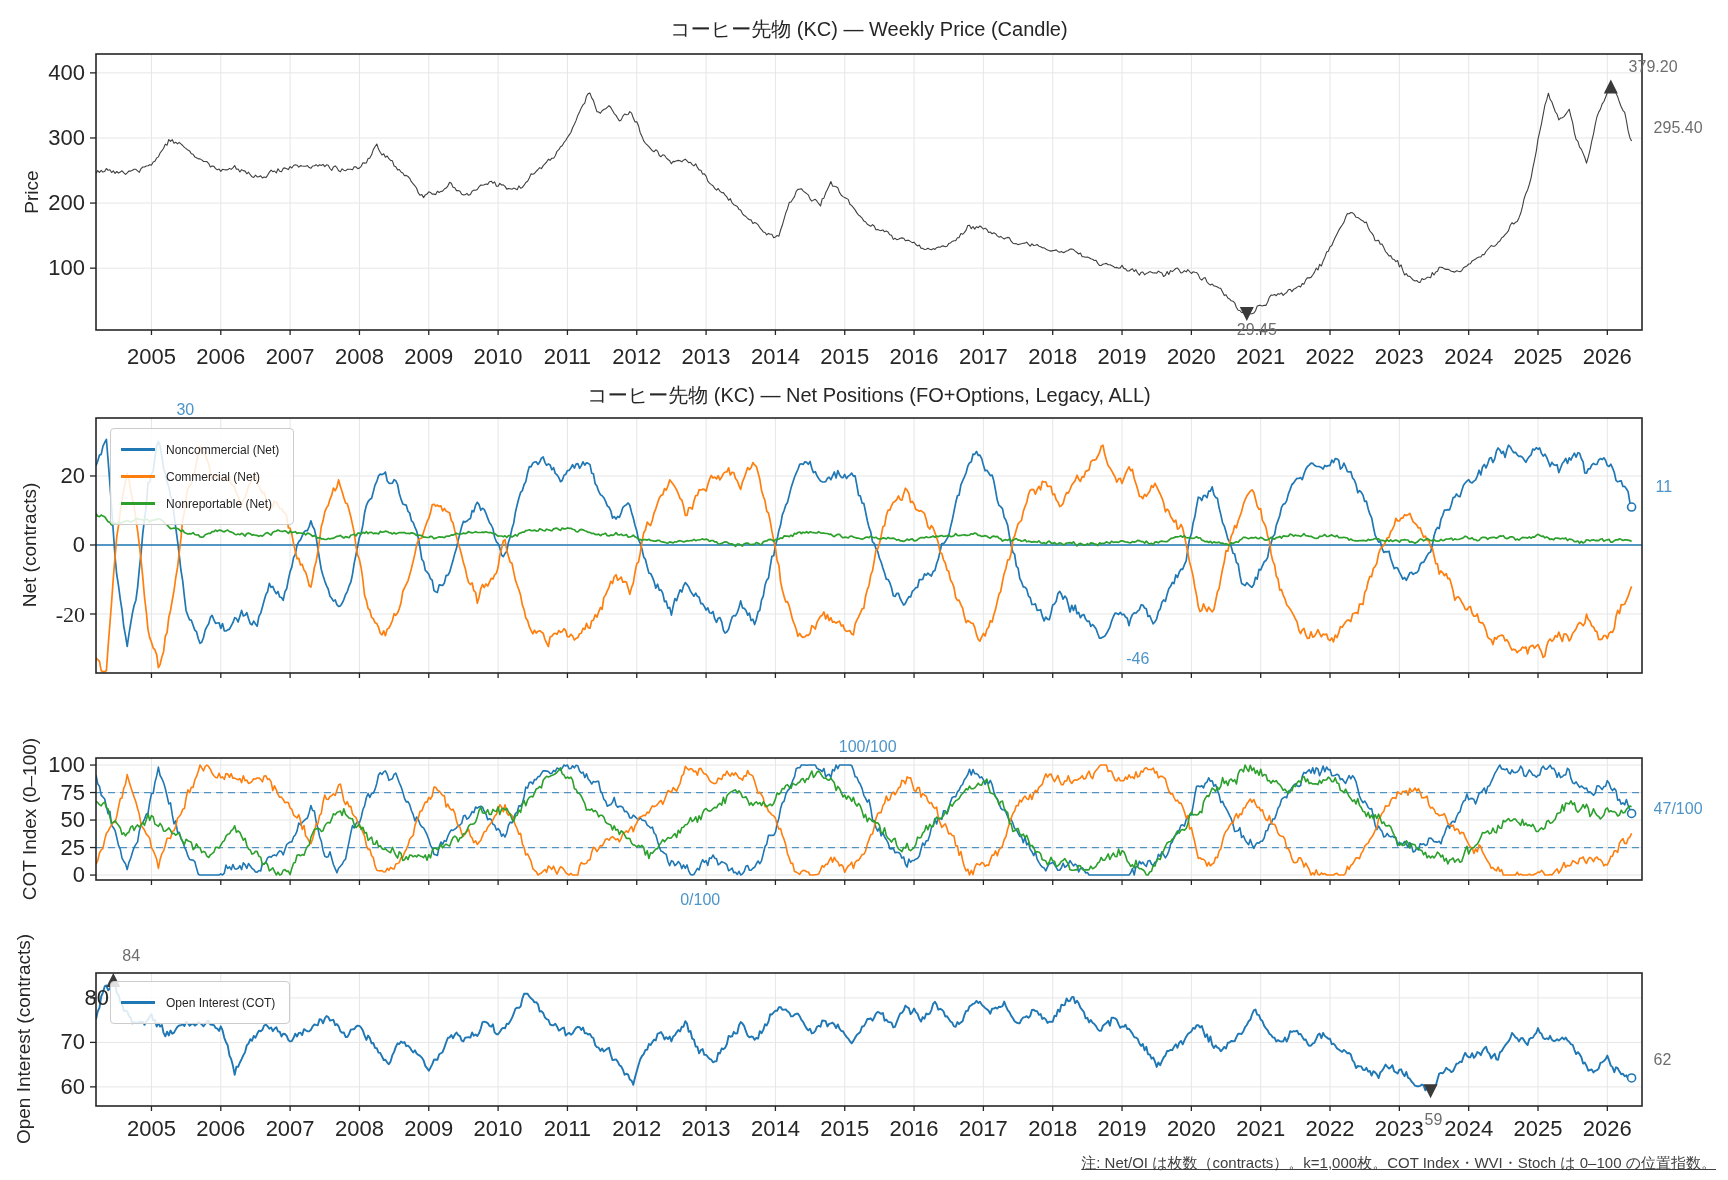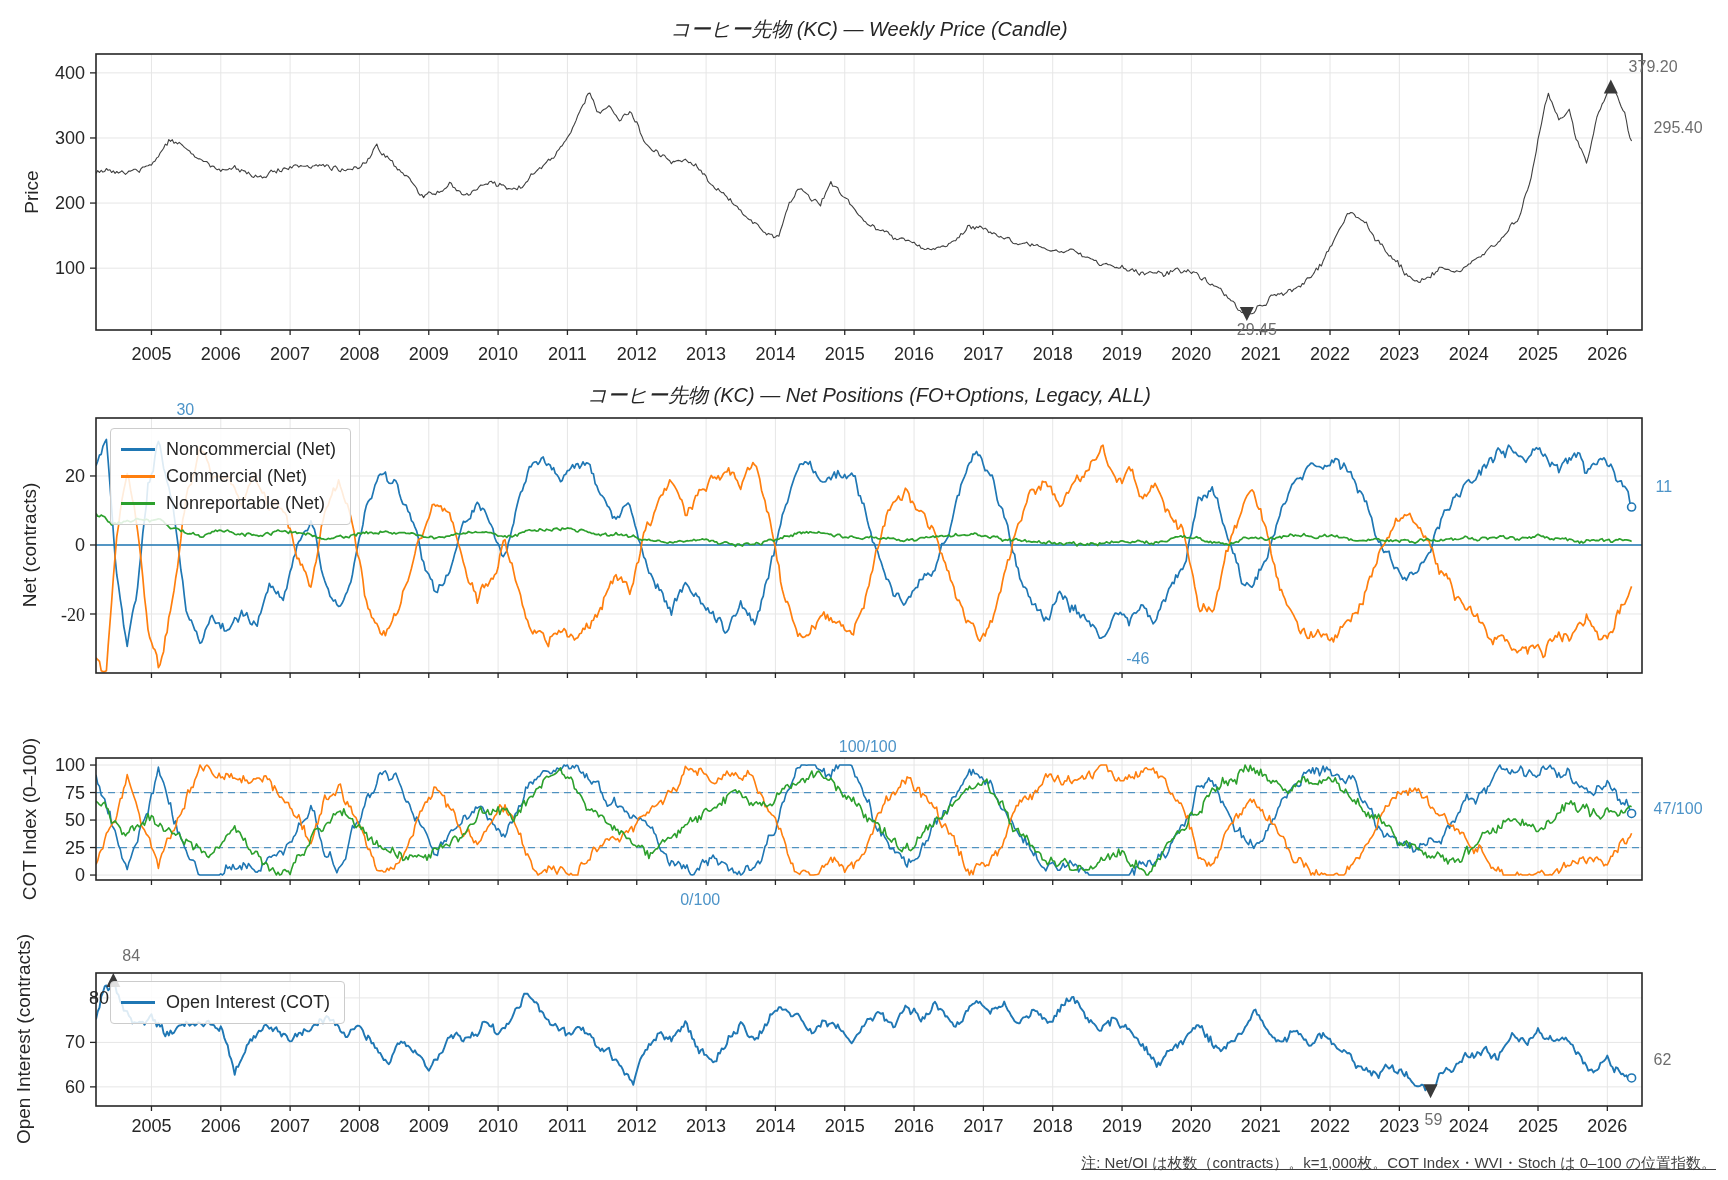--- a/index.html
+++ b/index.html
@@ -1,33 +1,33 @@
 <!DOCTYPE html>
 <html><head>
 <meta charset="utf-8">
 <style>
   html,body{margin:0;padding:0;background:#ffffff;}
   body{width:1728px;height:1180px;position:relative;overflow:hidden;
        font-family:"Liberation Sans","DejaVu Sans",sans-serif;color:#262626;}
   #figure-svg{position:absolute;left:0;top:0;}
   #overlay{position:absolute;left:0;top:0;width:1728px;height:1180px;pointer-events:none;}
-  .chart-title{position:absolute;width:1546px;left:96px;text-align:center;font-size:20px;color:#262626;font-style:italic;}
+  .chart-title{position:absolute;width:1546px;left:96px;text-align:center;font-size:20px;color:#262626;}
   .y-label{position:absolute;font-size:19px;color:#262626;white-space:nowrap;
            transform:translate(-50%,-50%) rotate(-90deg);}
   .x-label{position:absolute;left:96px;width:1546px;text-align:center;font-size:19px;color:#262626;}
   .note{position:absolute;right:12px;top:1154px;font-size:15px;color:#404040;white-space:nowrap;text-decoration:underline;}
-  .tick-label{position:absolute;font-size:18px;color:#262626;white-space:nowrap;}
+  .tick-label{position:absolute;font-size:22px;color:#262626;white-space:nowrap;}
   .tick-label.y{transform:translate(-100%,-50%);}
   .tick-label.x{transform:translate(-50%,0);}
   .annotation{position:absolute;font-size:16px;white-space:nowrap;}
   .legend{position:absolute;background:rgba(255,255,255,0.85);border:1px solid #cccccc;
           border-radius:4px;padding:7px 14px 7px 10px;}
   .legend-row{display:flex;align-items:center;height:27px;}
   .legend-swatch{width:34px;height:3.5px;margin-right:11px;flex:0 0 auto;}
-  .legend-text{font-size:18px;color:#262626;white-space:nowrap;}
+  .legend-text{font-size:12px;color:#262626;white-space:nowrap;}
 </style>
 </head>
 <body>
 
 <svg id="figure-svg" width="1728" height="1180" xmlns="http://www.w3.org/2000/svg">
     <g>
       <clipPath id="clip0">
         <rect x="96" y="54" width="1546" height="276"></rect>
       </clipPath>
       <g stroke="#e6e6e6" stroke-width="1">

